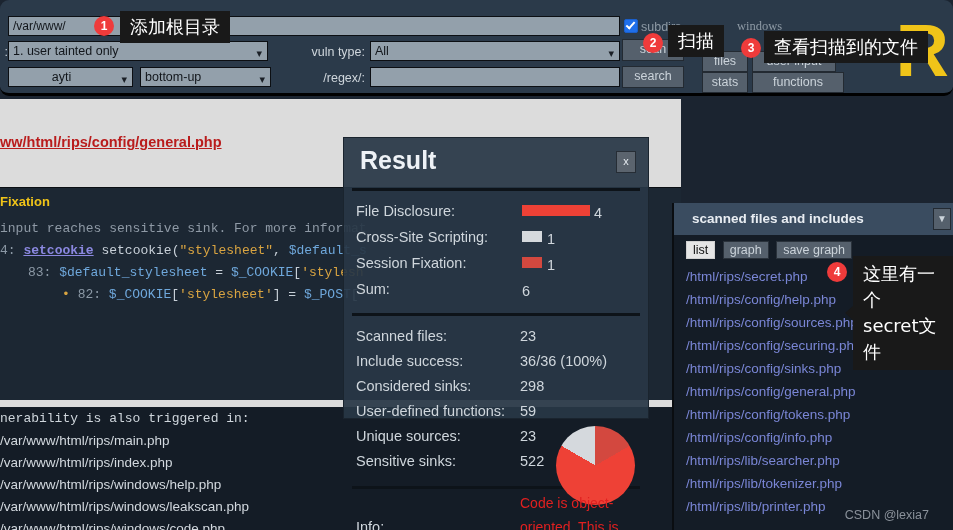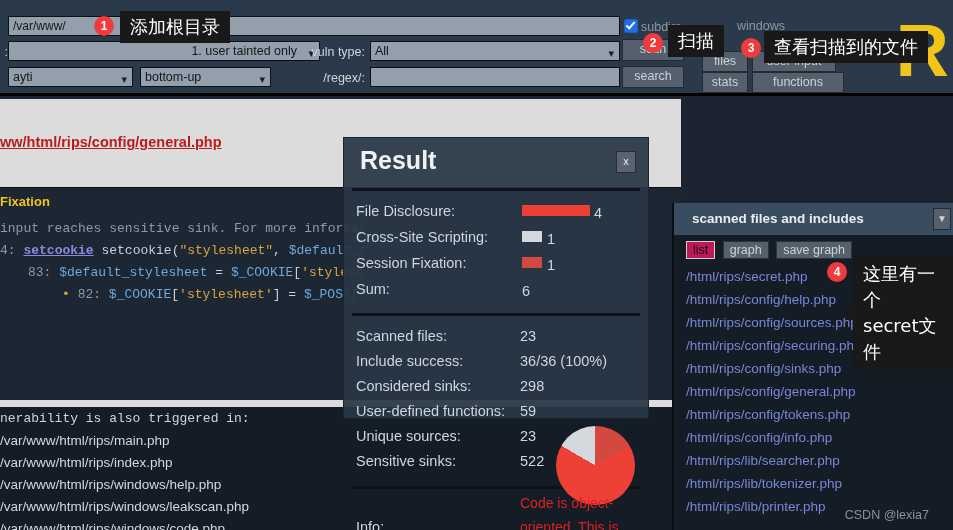--- a/index.html
+++ b/index.html
@@ -9,20 +9,21 @@
     font-family:"Liberation Sans", sans-serif;
     -webkit-font-smoothing:antialiased;
   }
   #app{position:relative;width:953px;height:530px;overflow:hidden;background:#1b2430;}
 
   
   .toolbar{
     position:absolute;left:0;top:0;width:953px;height:96px;
     background:#2b3a4a;border-bottom:3px solid #000;
     box-sizing:border-box;
+    border-radius:9px;
   }
   .path-input{
     position:absolute;left:8px;top:16px;width:612px;height:20px;
     background:#93a0ab;border:1px solid #0c0f13;color:#12161b;
     font-size:12px;padding:0 4px;box-sizing:border-box;line-height:18px;
     font-family:"Liberation Sans", sans-serif;
   }
   .lbl-right{
     position:absolute;color:#cfd6dc;font-size:12.5px;text-align:right;
   }
@@ -46,21 +47,21 @@
   }
   .chk-wrap{position:absolute;left:624px;top:19px;color:#8d99a4;font-size:12.5px;}
   .chk{
     display:inline-block;width:12px;height:12px;background:#1f6feb;border:1px solid #1a5fcc;
     vertical-align:-2px;position:relative;border-radius:2px;margin-right:3px;
   }
   .chk:after{
     content:"";position:absolute;left:3px;top:0px;width:3px;height:7px;
     border:solid #fff;border-width:0 2px 2px 0;transform:rotate(42deg);
   }
-  .winlabel{position:absolute;left:737px;top:19px;color:#8d99a4;font-size:12.5px;}
+  .winlabel{position:absolute;left:737px;top:19px;color:#8d99a4;font-size:12.5px;font-family:Liberation Serif, serif;}
   .logo-r{
     position:absolute;right:4px;top:16px;color:#f0c419;font-size:74px;
     font-weight:bold;line-height:70px;font-family:"Liberation Sans", sans-serif;
   }
 
   
   .leftpane{position:absolute;left:0;top:99px;width:681px;height:431px;background:#dcdcdc;}
   .file-head{
     position:absolute;left:0;top:27px;height:32px;width:681px;
     color:#b91c1c;font-size:14.5px;font-weight:bold;
@@ -108,21 +109,21 @@
   }
   .rp-drop{
     position:absolute;right:4px;top:5px;width:16px;height:20px;background:#55606c;
     border:1px solid #232a32;color:#cbd3da;font-size:10px;text-align:center;line-height:19px;
   }
   .rp-btns{position:absolute;left:12px;top:37px;}
   .rp-btn{
     display:inline-block;background:#55606c;border:1px solid #2a323b;color:#cbd3da;
     font-size:12.5px;padding:1px 6px;margin-right:3px;
   }
-  .rp-btn.active{background:#be185d;color:#111;border-color:#d0d0d0;}
+  .rp-btn.active{background:#e5e5e5;color:#111;border-color:#d0d0d0;}
   .filelist{position:absolute;left:12px;top:62px;width:269px;}
   .fileitem{
     color:#7a86d6;font-size:13.5px;padding:0;height:23px;line-height:23px;white-space:nowrap;
   }
 
   
   .dialog{
     position:absolute;left:344px;top:138px;width:304px;height:280px;
     background:rgba(40,55,70,0.93);
     box-shadow:0 0 0 1px #1a242e;
@@ -185,26 +186,26 @@
 <body>
 
 <div id="app">
 
   <div class="toolbar">
 
     <input class="path-input" readonly="" value="/var/www/" style="">
 
     <div class="lbl-right" style="left:-4px;top:45px;width:12px;">:</div>
 
-    <div class="sel" style="left:8px;top:41px;width:312px;height:20px;text-align:right;">
+    <div class="sel" style="left:8px;top:41px;width:260px;height:20px;">
       <span class="txt">1. user tainted only</span>
       <span class="cv">▾</span>
     </div>
 
-    <div class="sel" style="left:8px;top:67px;width:125px;height:20px;">
+    <div class="sel" style="left:8px;top:67px;width:125px;height:20px;text-align:center;">
       <span class="txt">ayti</span>
       <span class="cv">▾</span>
     </div>
 
     <div class="sel" style="left:140px;top:67px;width:131px;height:20px;">
       <span class="txt">bottom-up</span>
       <span class="cv">▾</span>
     </div>
 
     <div class="lbl-right" style="left:280px;top:45px;width:85px;">vuln type:</div>

